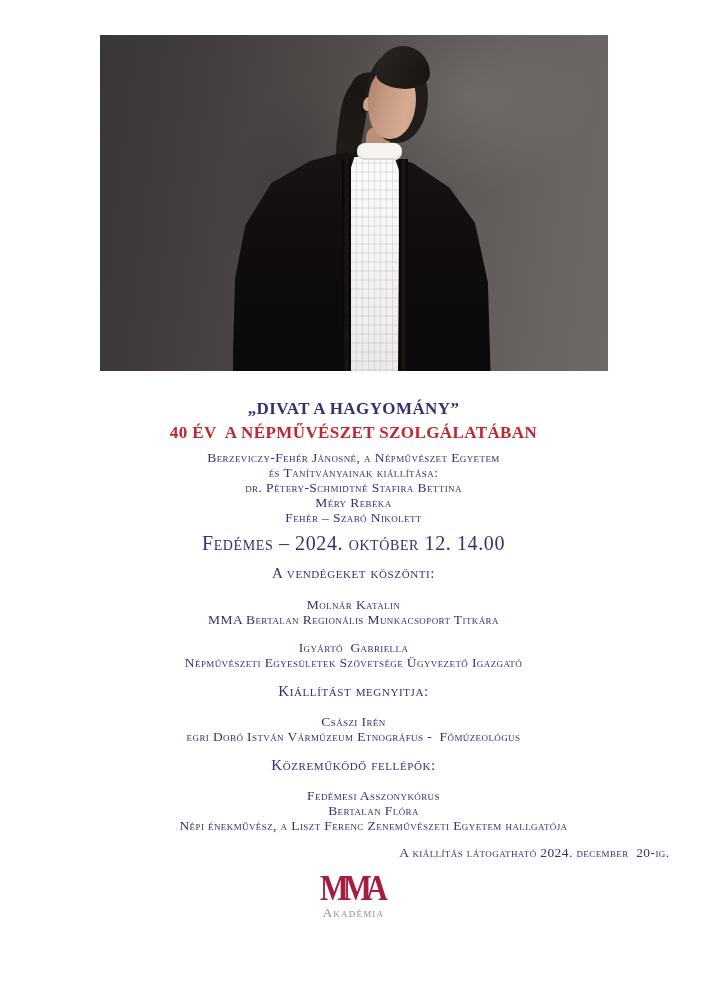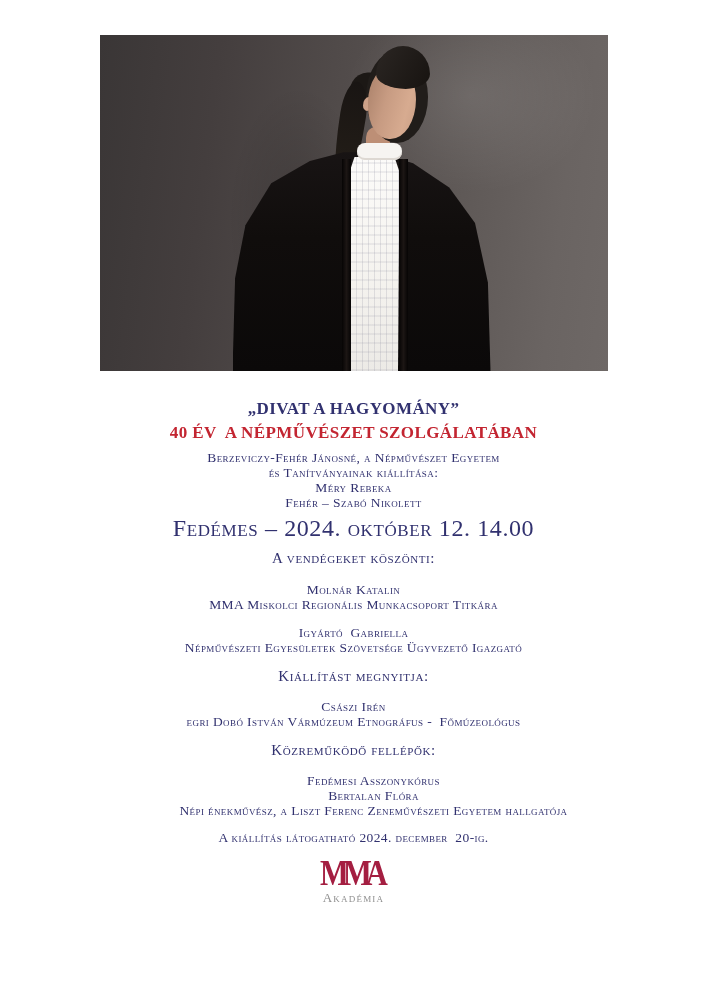--- a/index.html
+++ b/index.html
@@ -105,33 +105,33 @@
     font-size: 13.5px; line-height: 15px;
     font-variant: small-caps; letter-spacing: 0.4px;
     white-space: pre-wrap;
   }
   .sec-header {
     font-size: 15px; line-height: 17px;
     font-variant: small-caps; letter-spacing: 0.6px;
     white-space: pre-wrap;
   }
   .event {
-    margin-top: 7px; font-size: 24px; line-height: 23px;
+    margin-top: 7px; font-size: 20px; line-height: 23px;
     font-variant: small-caps; letter-spacing: 0.6px;
     white-space: pre-wrap;
   }
   #intro      { margin-top: 6px; }
   #sec-h1     { margin-top: 10px; }
   #entry-1    { margin-top: 15px; }
   #entry-2    { margin-top: 13px; }
   #sec-h2     { margin-top: 13px; }
   #entry-3    { margin-top: 14px; }
   #sec-h3     { margin-top: 13px; }
   #entry-4    { margin-top: 14px; padding-left: 40px; }
-  #closing    { margin-top: 12px; }
+  #closing    { margin-top: 12px; text-align: right; }
 
   
   .logo { margin-top: 13px; }
   .monogram {
     display: inline-block;
     font-size: 36px; line-height: 30px; font-weight: bold;
     color: #a41e41; letter-spacing: -7px;
     transform: scaleX(0.85);
     padding-right: 7px; 
   }
@@ -162,31 +162,32 @@
     <div class="face"></div>
     <div class="hair-top"></div>
   </div>
 
   <h1 class="title">„DIVAT A HAGYOMÁNY”</h1>
   <h2 class="subtitle">40 ÉV  A NÉPMŰVÉSZET SZOLGÁLATÁBAN</h2>
 
   <div class="intro" id="intro">
     <div class="line">Berzeviczy-Fehér Jánosné, a Népművészet Egyetem</div>
     <div class="line">és Tanítványainak kiállítása:</div>
+    <div class="line">dr. Pétery-Schmidtné Stafira Bettina</div>
     <div class="line">Méry Rebeka</div>
     <div class="line">Fehér – Szabó Nikolett</div>
   </div>
 
   <div class="event">Fedémes – 2024. október 12. 14.00</div>
 
   <div class="sec-header" id="sec-h1">A vendégeket köszönti:</div>
 
   <div id="entry-1">
     <div class="line">Molnár Katalin</div>
-    <div class="line">MMA Miskolci Regionális Munkacsoport Titkára</div>
+    <div class="line">MMA Bertalan Regionális Munkacsoport Titkára</div>
   </div>
 
   <div id="entry-2">
     <div class="line">Igyártó  Gabriella</div>
     <div class="line">Népművészeti Egyesületek Szövetsége Ügyvezető Igazgató</div>
   </div>
 
   <div class="sec-header" id="sec-h2">Kiállítást megnyitja:</div>
 
   <div id="entry-3">

